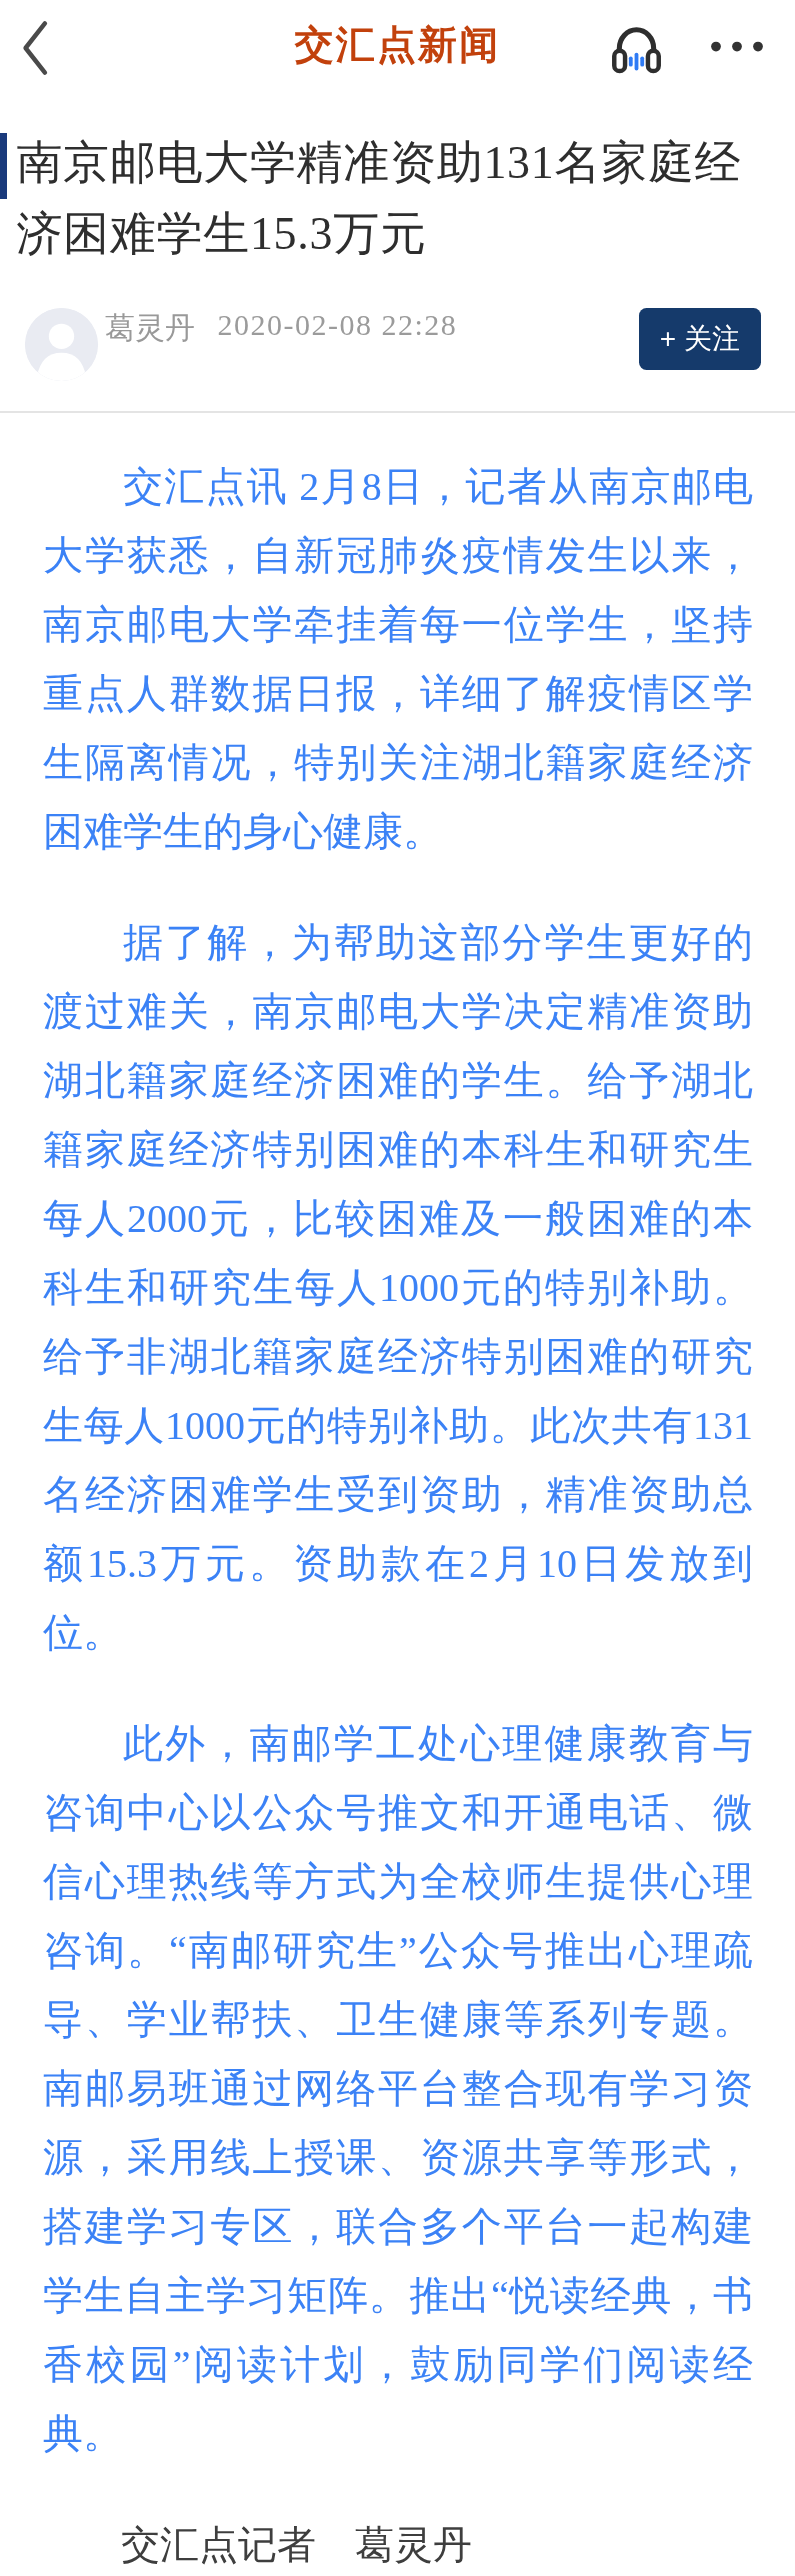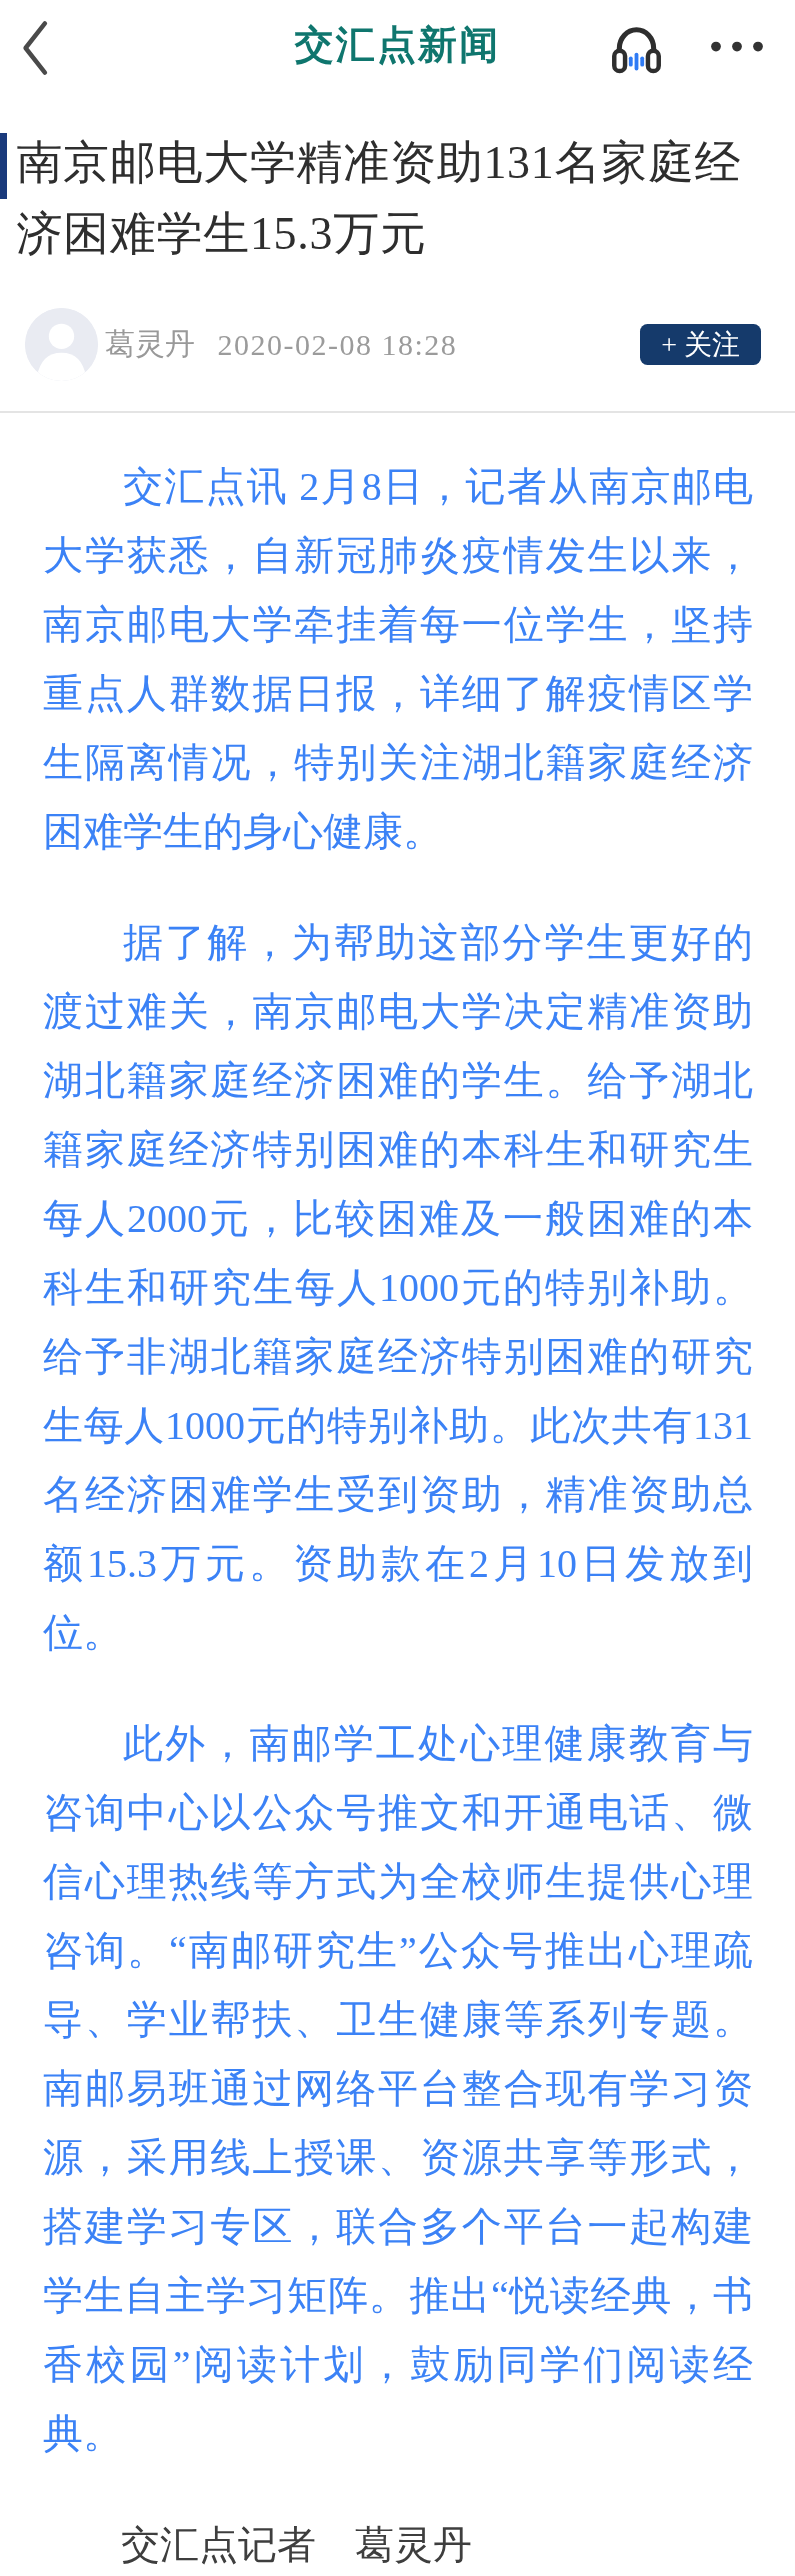--- a/index.html
+++ b/index.html
@@ -22,21 +22,21 @@
     position:absolute;
     left:18px;
     top:19.4px;
     width:33px;
     height:58px;
     background:none;border:none;padding:0;cursor:pointer;
   }
   .appbar-title{
     font-size:39px;
     font-weight:bold;
-    color:#0f766e;
+    color:#c2410c;
     letter-spacing:2.2px;
   }
   .listen-btn{
     position:absolute;
     right:128px;
     top:9px;
     width:61px;
     height:72px;
     background:none;border:none;padding:0;cursor:pointer;
   }
@@ -67,21 +67,20 @@
     font-size:46px;
     line-height:71px;
     font-weight:normal;
     color:#2E2E2E;
     letter-spacing:0.7px;
   }
 
   
   .byline{
     display:flex;
-    align-items:center;
     margin:39px 34px 0 24.6px;
   }
   .avatar{
     width:73px;height:73px;
     border-radius:50%;
     background:#E9EBF2;
     overflow:hidden;
     flex:none;
   }
   .author-name{
@@ -92,28 +91,28 @@
   }
   .pub-date{
     margin-left:22.4px;
     font-size:30px;
     color:#9B9B9B;
     letter-spacing:1.5px;
     white-space:nowrap;
   }
   .follow-btn{
     margin-left:auto;
-    height:41px;
+    height:62px;
     padding:0 21px;
     background:#153A6B;
     color:#ffffff;
     border:none;
     border-radius:7.5px;
     font-size:28px;
-    font-family:Liberation Serif, serif;
+    font-family:Liberation Sans, sans-serif;
     display:flex;
     align-items:center;
     cursor:pointer;
     white-space:nowrap;
   }
 
   .divider{
     height:2.2px;
     background:#E4E4E4;
     margin-top:30px;
@@ -187,21 +186,21 @@
 
 <section class="byline">
   <div class="avatar">
     <svg width="73" height="73" viewBox="0 0 98 98">
       <circle cx="49" cy="49" r="49" fill="#E9EBF2"></circle>
       <circle cx="49" cy="38" r="17" fill="#ffffff"></circle>
       <path d="M16 92 q6 -32 33 -32 q27 0 33 32 a49 49 0 0 1 -66 0 z" fill="#ffffff"></path>
     </svg>
   </div>
   <span class="author-name">葛灵丹</span>
-  <span class="pub-date">2020-02-08 18:28</span>
+  <span class="pub-date">2020-02-08 22:28</span>
   <button class="follow-btn">+ 关注</button>
 </section>
 
 <div class="divider"></div>
 
 <article class="article-body">
   <p>交汇点讯 2月8日，记者从南京邮电大学获悉，自新冠肺炎疫情发生以来，南京邮电大学牵挂着每一位学生，坚持重点人群数据日报，详细了解疫情区学生隔离情况，特别关注湖北籍家庭经济困难学生的身心健康。</p>
   <p>据了解，为帮助这部分学生更好的渡过难关，南京邮电大学决定精准资助湖北籍家庭经济困难的学生。给予湖北籍家庭经济特别困难的本科生和研究生每人2000元，比较困难及一般困难的本科生和研究生每人1000元的特别补助。给予非湖北籍家庭经济特别困难的研究生每人1000元的特别补助。此次共有131名经济困难学生受到资助，精准资助总额15.3万元。资助款在2月10日发放到位。</p>
   <p>此外，南邮学工处心理健康教育与咨询中心以公众号推文和开通电话、微信心理热线等方式为全校师生提供心理咨询。“南邮研究生”公众号推出心理疏导、学业帮扶、卫生健康等系列专题。南邮易班通过网络平台整合现有学习资源，采用线上授课、资源共享等形式，搭建学习专区，联合多个平台一起构建学生自主学习矩阵。推出“悦读经典，书香校园”阅读计划，鼓励同学们阅读经典。</p>
 

